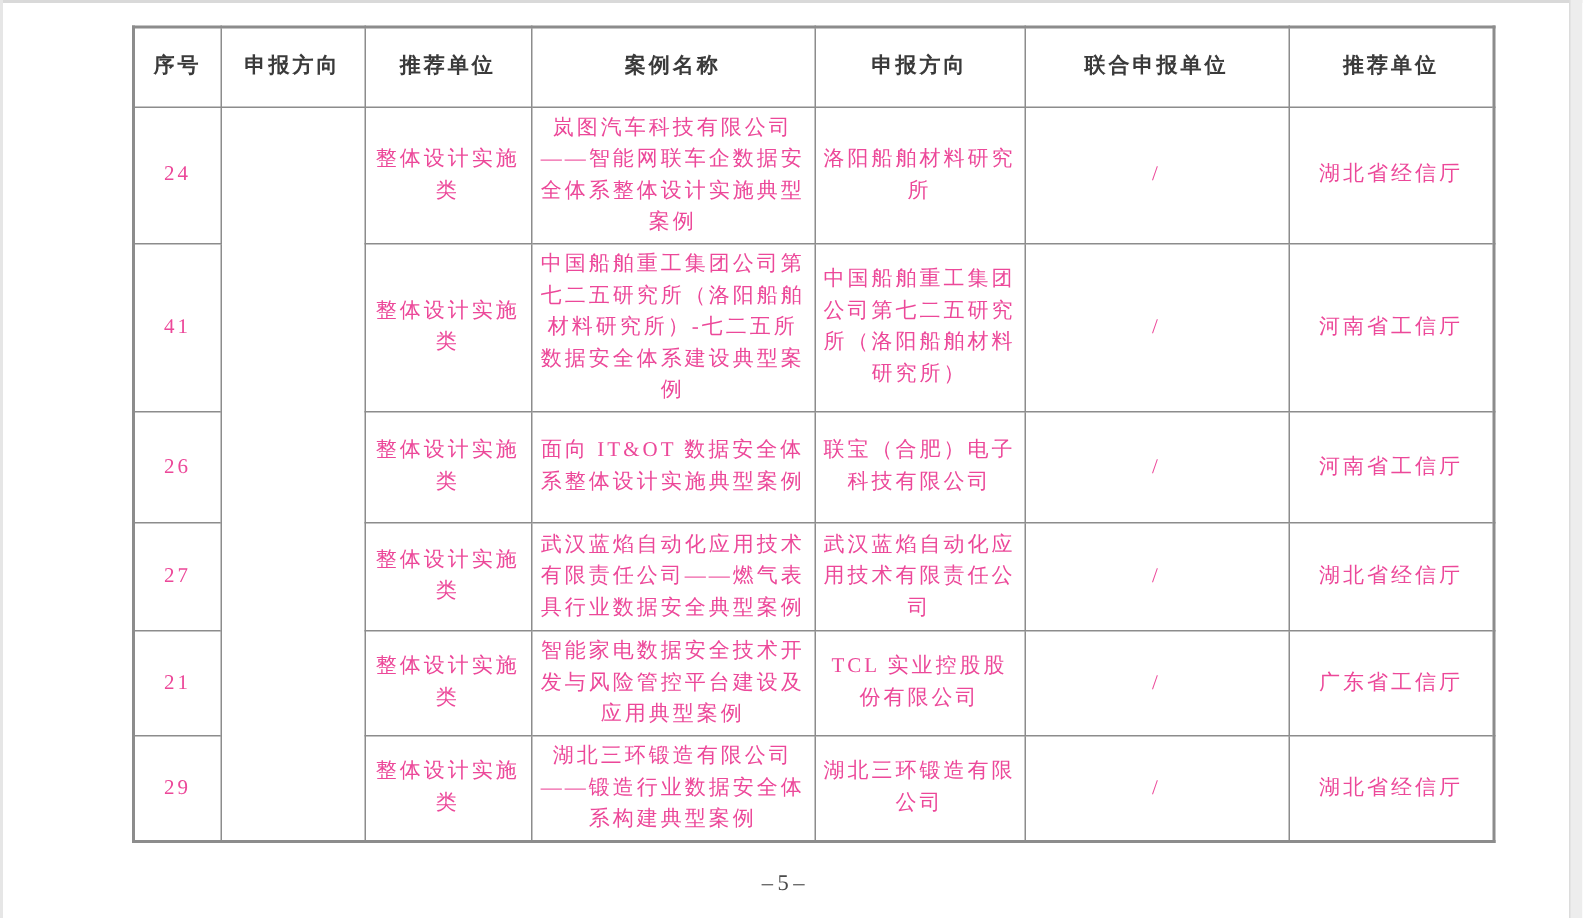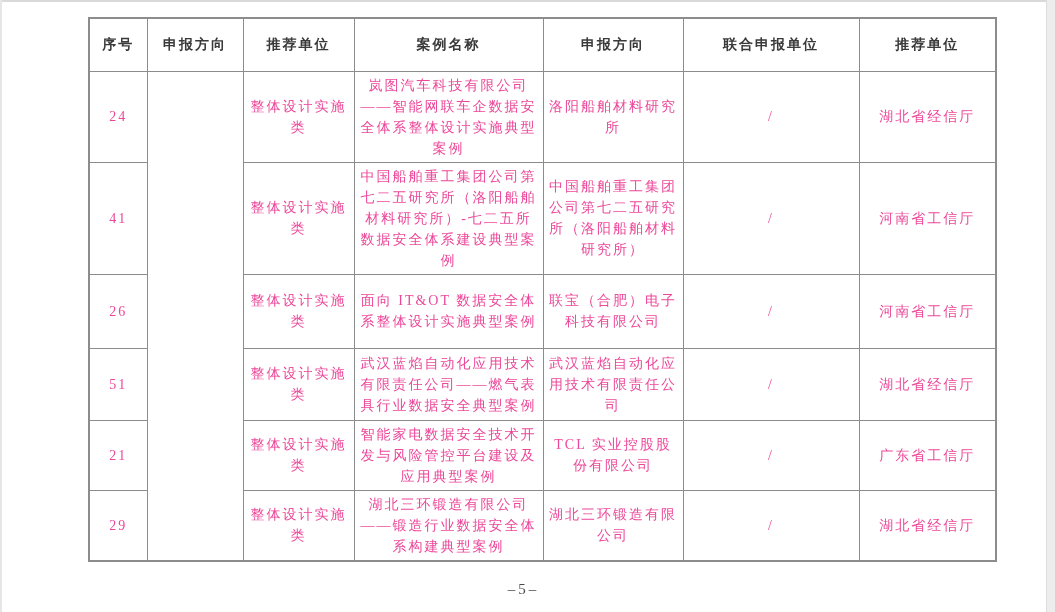--- a/index.html
+++ b/index.html
@@ -114,21 +114,21 @@
       </tr>
       <tr class="r2">
         <td class="c-no">26</td>
         <td>整体设计实施类</td>
         <td>面向 IT&amp;OT 数据安全体系整体设计实施典型案例</td>
         <td>联宝（合肥）电子科技有限公司</td>
         <td>/</td>
         <td>河南省工信厅</td>
       </tr>
       <tr class="r3">
-        <td class="c-no">51</td>
+        <td class="c-no">27</td>
         <td>整体设计实施类</td>
         <td>武汉蓝焰自动化应用技术有限责任公司——燃气表具行业数据安全典型案例</td>
         <td>武汉蓝焰自动化应用技术有限责任公司</td>
         <td>/</td>
         <td>湖北省经信厅</td>
       </tr>
       <tr class="r4">
         <td class="c-no">21</td>
         <td>整体设计实施类</td>
         <td>智能家电数据安全技术开发与风险管控平台建设及应用典型案例</td>

